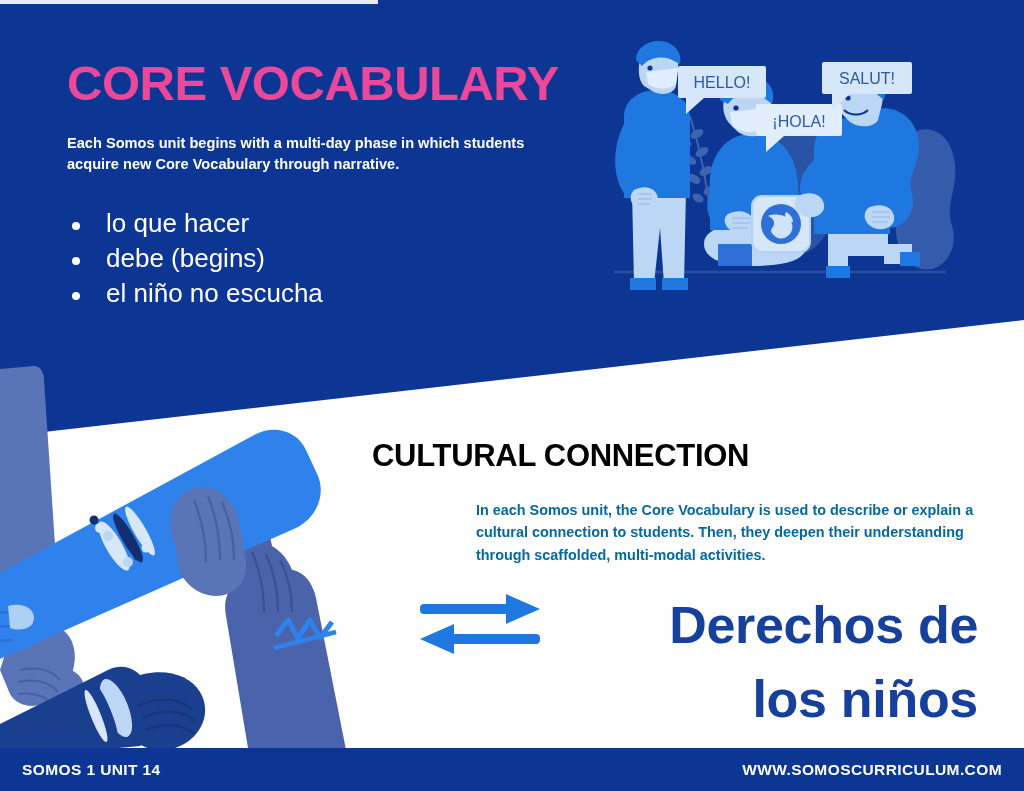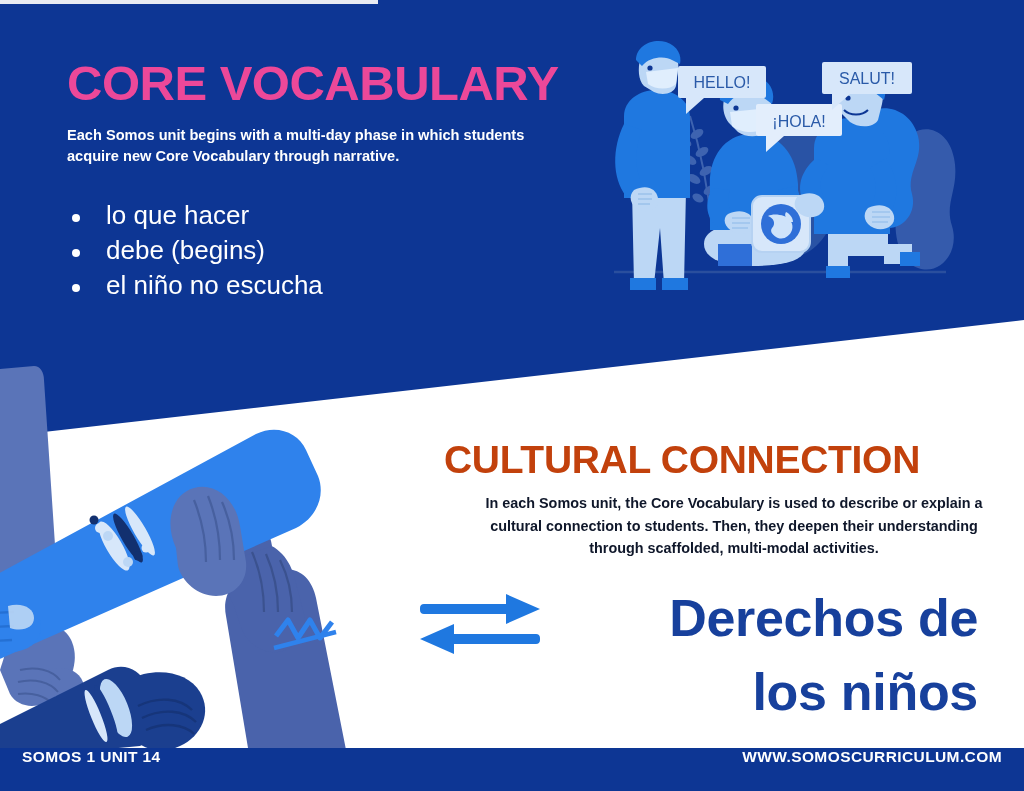--- a/index.html
+++ b/index.html
@@ -33,21 +33,21 @@
   }
   .footer-bar {
     position:absolute; left:0; bottom:0;
     width:1024px; height:43px;
     background:#0d3694;
     z-index:8;
   }
   .footer-inner {
     position:absolute; left:0; top:0;
     width:1024px; height:43px;
-    display:flex; 
+    display:flex; align-items:center;
     justify-content:space-between;
     padding:0 22px;
   }
   .footer-text {
     color:#ffffff;
     font-size:15.5px;
     font-weight:700;
     letter-spacing:0.4px;
   }
 
@@ -61,21 +61,21 @@
     font-size:49px;
     font-weight:800;
     letter-spacing:-0.5px;
     line-height:1.04;
   }
   .cv-sub {
     color:#ffffff;
     font-size:14.6px;
     font-weight:700;
     line-height:1.42;
-    margin-top:16px;
+    margin-top:24px;
     width:470px;
   }
   .cv-list {
     list-style:none;
     margin-top:32px;
   }
   .cv-list li {
     color:#ffffff;
     font-size:26px;
     font-weight:500;
@@ -108,36 +108,36 @@
     z-index:3;
   }
 
   
   .cc-block {
     position:absolute; left:372px; top:440px;
     width:620px; z-index:5;
     text-align:right;
   }
   .cc-title {
-    color:#c2410c;
-    font-size:39px;
+    color:#000000;
+    font-size:31px;
     font-weight:800;
     letter-spacing:-0.3px;
     line-height:1.05;
-    text-align:center;
+    text-align:left;
   }
   .cc-sub {
-    color:#0f172a;
+    color:#0369a1;
     font-size:14.4px;
     font-weight:600;
     line-height:1.58;
-    margin-top:11px;
+    margin-top:26px;
     margin-left:104px;
     width:516px;
-    text-align:center;
+    text-align:left;
   }
   .cc-topic {
     color:#17409c;
     font-size:52px;
     font-weight:800;
     line-height:1.42;
     margin-top:22px;
     text-align:right;
     padding-right:14px;
     letter-spacing:-0.3px;

